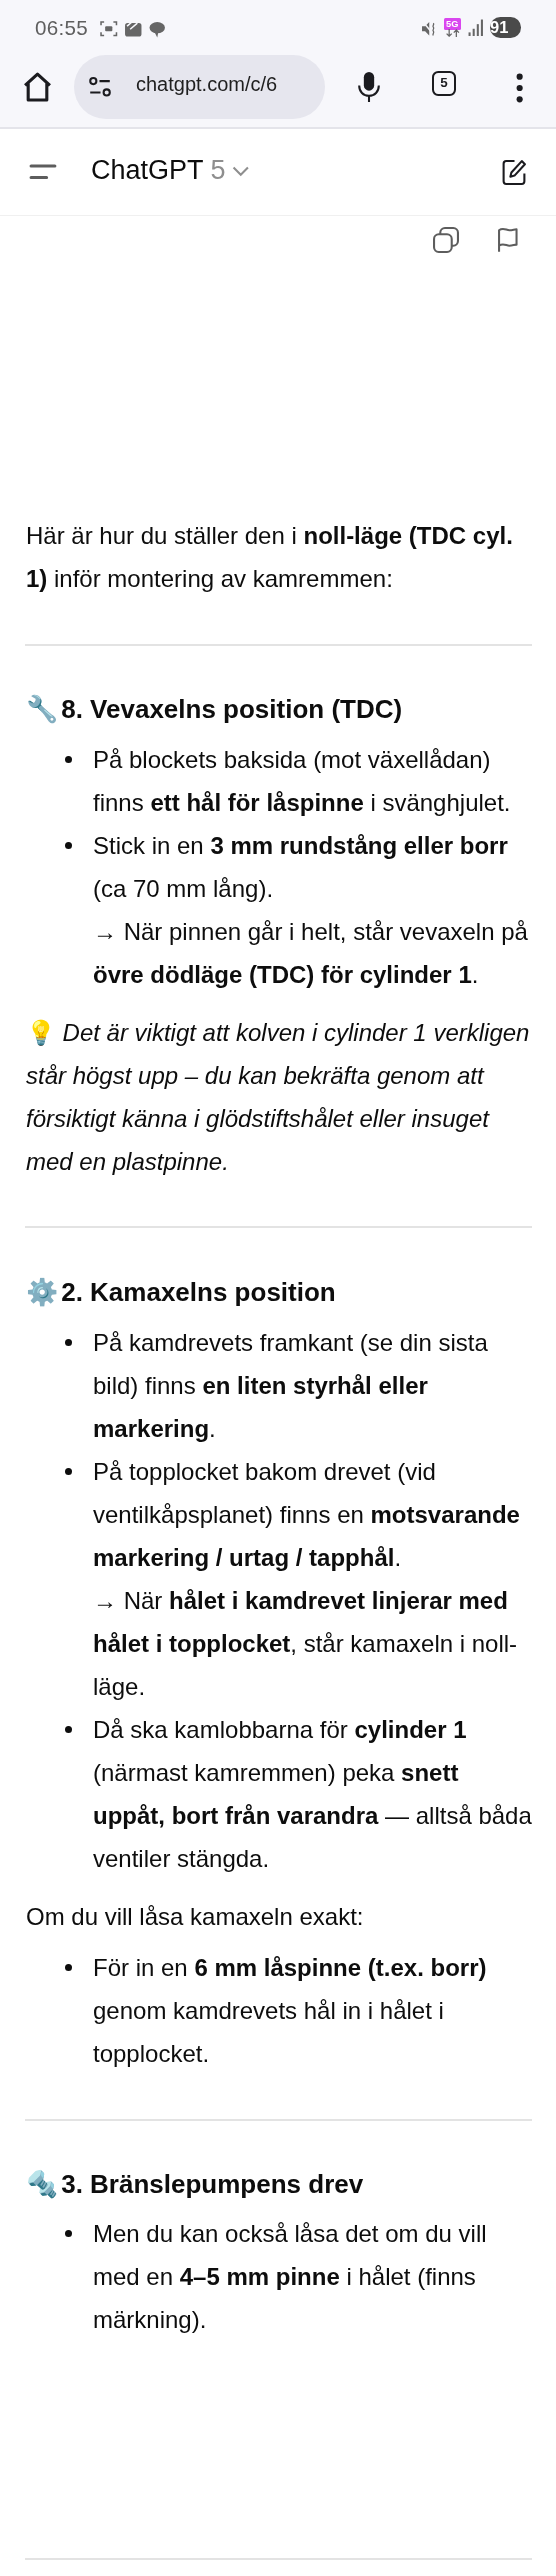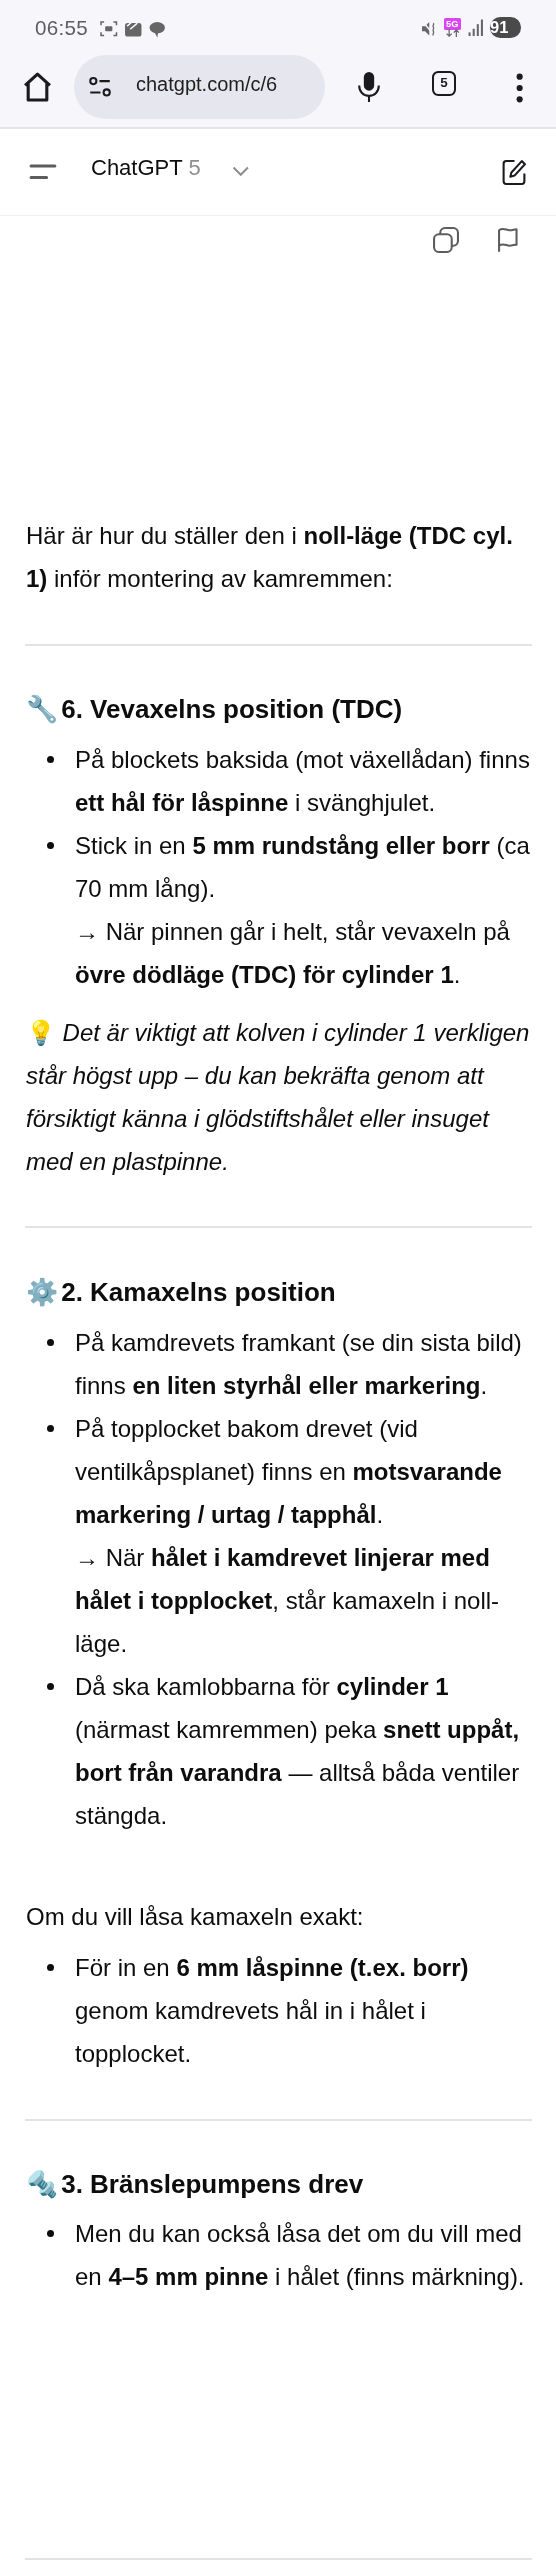--- a/index.html
+++ b/index.html
@@ -10,31 +10,31 @@
   #chrome { left:0; top:0; width:556px; height:129px; background:#f7f7fb; border-bottom:2.1px solid #e4e4ea; box-sizing:border-box; }
   #time { left:35px; top:15.5px; font-size:20.6px; color:#5f5f5f; letter-spacing:0.3px; }
   #battery { left:490px; top:16.5px; width:31px; height:21.6px; background:#4a4a4a; color:#fff; border-radius:10.3px;
              font-size:16.5px; font-weight:bold; line-height:21.6px; }
   #urlbar { left:74px; top:55px; width:251px; height:64px; background:#e6e6ee; border-radius:32px; }
   #url-text { left:136px; top:73px; font-size:20px; color:#1f1f1f; white-space:nowrap; width:185px; overflow:hidden; }
   #tabs-btn { left:432px; top:71px; width:24px; height:25px; border:2.6px solid #1b1b1f; border-radius:6.2px; box-sizing:border-box;
               font-size:13.4px; font-weight:bold; text-align:center; line-height:19.6px; color:#1b1b1f; }
   
   #app-header { left:0; top:129px; width:556px; height:87px; background:#fff; border-bottom:1.5px solid #f0f0f0; box-sizing:border-box; }
-  #title { left:91px; top:155px; font-size:22px; color:#0d0d0d; white-space:nowrap; }
+  #title { left:91px; top:155px; font-size:27px; color:#0d0d0d; white-space:nowrap; }
   #title .model { color:#8e8e8e; }
   
   .blk { position:absolute; left:26px; width:507px; font-size:24px; line-height:43px; color:#0d0d0d; }
   .blk b { font-weight:bold; }
   .blk i { }
   .h3 { position:absolute; left:26px; width:507px; font-size:26px; font-weight:bold; line-height:36px; white-space:nowrap; }
   .h3 .emoji { display:inline-block; width:27px; margin-right:8.2px; text-align:center; font-weight:normal; }
   .hr { position:absolute; left:25px; width:507px; height:1.5px; background:#e3e3e3; }
   ul.lst, ol.lst { margin:0; padding:0 0 0 49px; list-style:none; }
-  ul.lst li { position:relative; }
+  ul.lst li { position:relative;margin-left:18px; }
   ul.lst li::before { content:""; position:absolute; left:-28px; top:17.5px; width:7.2px; height:7.2px; border-radius:50%; background:#0d0d0d; }
 </style>
 </head>
 <body>
 
 <div id="chrome" class="abs"></div>
 <div id="time" class="abs">06:55</div>
 <svg class="abs" style="left:100px;top:19.6px" width="17.5" height="17.5" viewBox="0 0 34 34">
     <path d="M2 10V4h6M26 4h6v6M32 24v6h-6M8 30H2v-6" stroke="#666" stroke-width="3" fill="none"></path>
     <rect x="10" y="12" width="14" height="10" rx="2" fill="#666"></rect>
@@ -105,25 +105,25 @@
 <svg class="abs" style="left:497px;top:227px" width="21.6" height="26" viewBox="0 0 42 50">
     <path d="M4 48V6c8-6 14 0 20 0s10-2 14-2v30c-4 0-8 2-14 2s-12-6-20 0" stroke="#5d5d5d" stroke-width="4" fill="none" stroke-linejoin="round"></path>
   </svg>
 
 <div class="blk" style="top:274px">
 </div>
 <div class="blk" style="top:514px"><span>Här är hur du ställer den i </span><b>noll-läge (TDC cyl. 1)</b><span> inför montering av kamremmen:</span></div>
 
 <div class="hr" style="top:644px"></div>
 
-<div class="h3" style="top:691px"><span class="emoji">🔧</span><span>6. Vevaxelns position (TDC)</span></div>
+<div class="h3" style="top:691px"><span class="emoji">🔧</span><span>8. Vevaxelns position (TDC)</span></div>
 <div class="blk" style="top:738px">
   <ul class="lst">
     <li><span>På blockets baksida (mot växellådan) finns </span><b>ett hål för låspinne</b><span> i svänghjulet.</span></li>
-    <li><span>Stick in en </span><b>5 mm rundstång eller borr</b><span> (ca 70 mm lång).</span><br><span>→ När pinnen går i helt, står vevaxeln på </span><b>övre dödläge (TDC) för cylinder 1</b><span>.</span></li>
+    <li><span>Stick in en </span><b>3 mm rundstång eller borr</b><span> (ca 70 mm lång).</span><br><span>→ När pinnen går i helt, står vevaxeln på </span><b>övre dödläge (TDC) för cylinder 1</b><span>.</span></li>
   </ul>
 </div>
 <div class="blk" style="top:1011px"><span>💡 </span><i>Det är viktigt att kolven i cylinder 1 verkligen står högst upp – du kan bekräfta genom att försiktigt känna i glödstiftshålet eller insuget med en plastpinne.</i></div>
 
 <div class="hr" style="top:1226px"></div>
 
 <div class="h3" style="top:1274px"><span class="emoji">⚙️</span><span>2. Kamaxelns position</span></div>
 <div class="blk" style="top:1321px">
   <ul class="lst">
     <li><span>På kamdrevets framkant (se din sista bild) finns </span><b>en liten styrhål eller markering</b><span>.</span></li>

